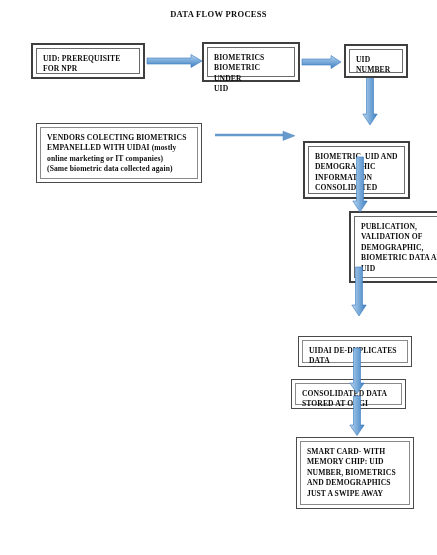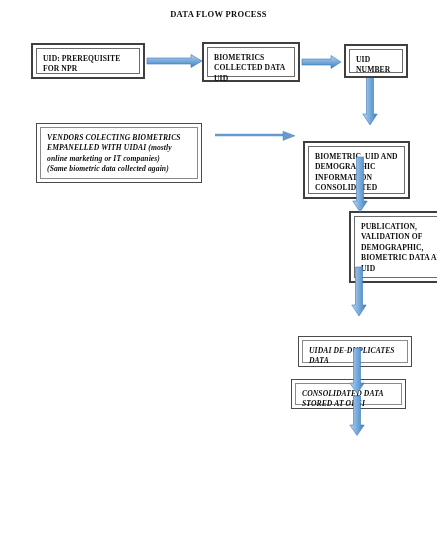--- a/index.html
+++ b/index.html
@@ -54,21 +54,20 @@
     line-height: 10.4px;
     color: #0d0d0d;
     white-space: pre-line;
     letter-spacing: 0.1px;
   }
   .box.thin {
     border: 1px solid #4a4a4a;
   }
   .box.thin .inner {
     border: 1px solid #8a8a8a;
-    font-style: italic;
   }
   .box .txt.mixed {
     font-weight: bold;
   }
   
   .arrow {
     position: absolute;
     z-index: 2;
   }
   .arrow.over {
@@ -102,21 +101,21 @@
           <stop offset="100%" stop-color="#3F7FC1"></stop>
         </linearGradient>
       </defs>
       <path d="M0,4 L44,4 L44,0.5 L55,7 L44,13.5 L44,10 L0,10 Z" fill="url(#gH1)" stroke="#3A7BBF" stroke-width="0.6"></path>
     </svg>
   </div>
 
   <div class="box" style="left:202px; top:42px; width:98px; height:40px;">
     <div class="inner">
       <div class="txt">BIOMETRICS
-COLLECTED DATA
+BIOMETRIC UNDER
 UID</div>
     </div>
   </div>
 
   <div class="arrow" style="left:302px; top:55px; width:40px; height:14px;">
     <svg width="40" height="14" viewBox="0 0 40 14">
       <defs>
         <linearGradient id="gH2" x1="0" y1="0" x2="0" y2="1">
           <stop offset="0%" stop-color="#B8D4EE"></stop>
           <stop offset="45%" stop-color="#7FAFDC"></stop>
@@ -241,14 +240,23 @@
         <linearGradient id="gV8" x1="0" y1="0" x2="1" y2="0">
           <stop offset="0%" stop-color="#BBD6EF"></stop>
           <stop offset="45%" stop-color="#7FAFDC"></stop>
           <stop offset="100%" stop-color="#3F7FC1"></stop>
         </linearGradient>
       </defs>
       <path d="M4.5,0 L11.5,0 L11.5,29 L15.2,29 L8,39.5 L0.8,29 L4.5,29 Z" fill="url(#gV8)" stroke="#3A7BBF" stroke-width="0.6"></path>
     </svg>
   </div>
 
+  <div class="box thin" style="left:296px; top:437px; width:118px; height:72px;">
+    <div class="inner">
+      <div class="txt">SMART CARD- WITH
+MEMORY CHIP: UID
+NUMBER,  BIOMETRICS
+AND DEMOGRAPHICS
+JUST A SWIPE AWAY</div>
+    </div>
+  </div>
 
 </div>
 
 </body></html>

